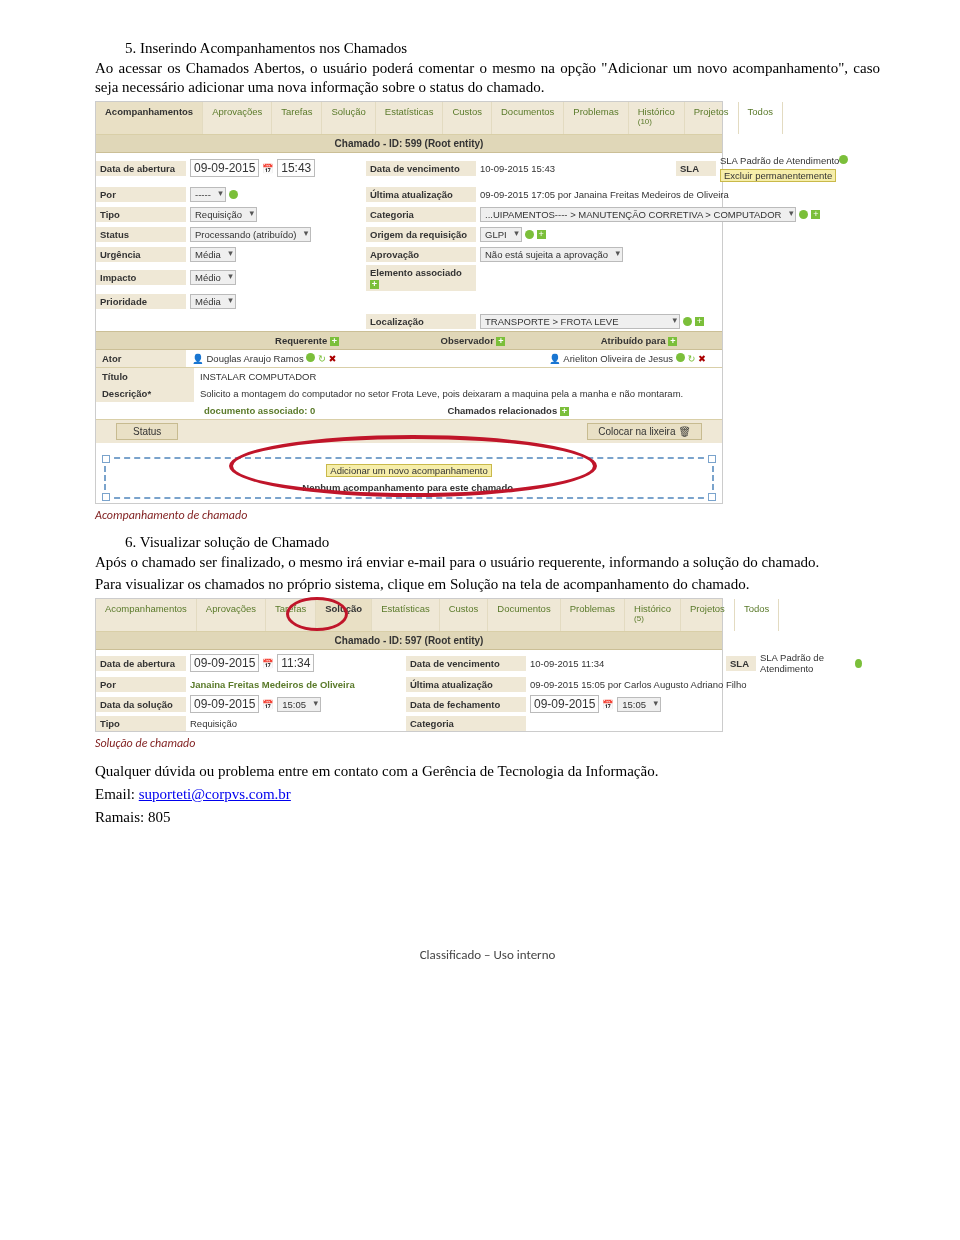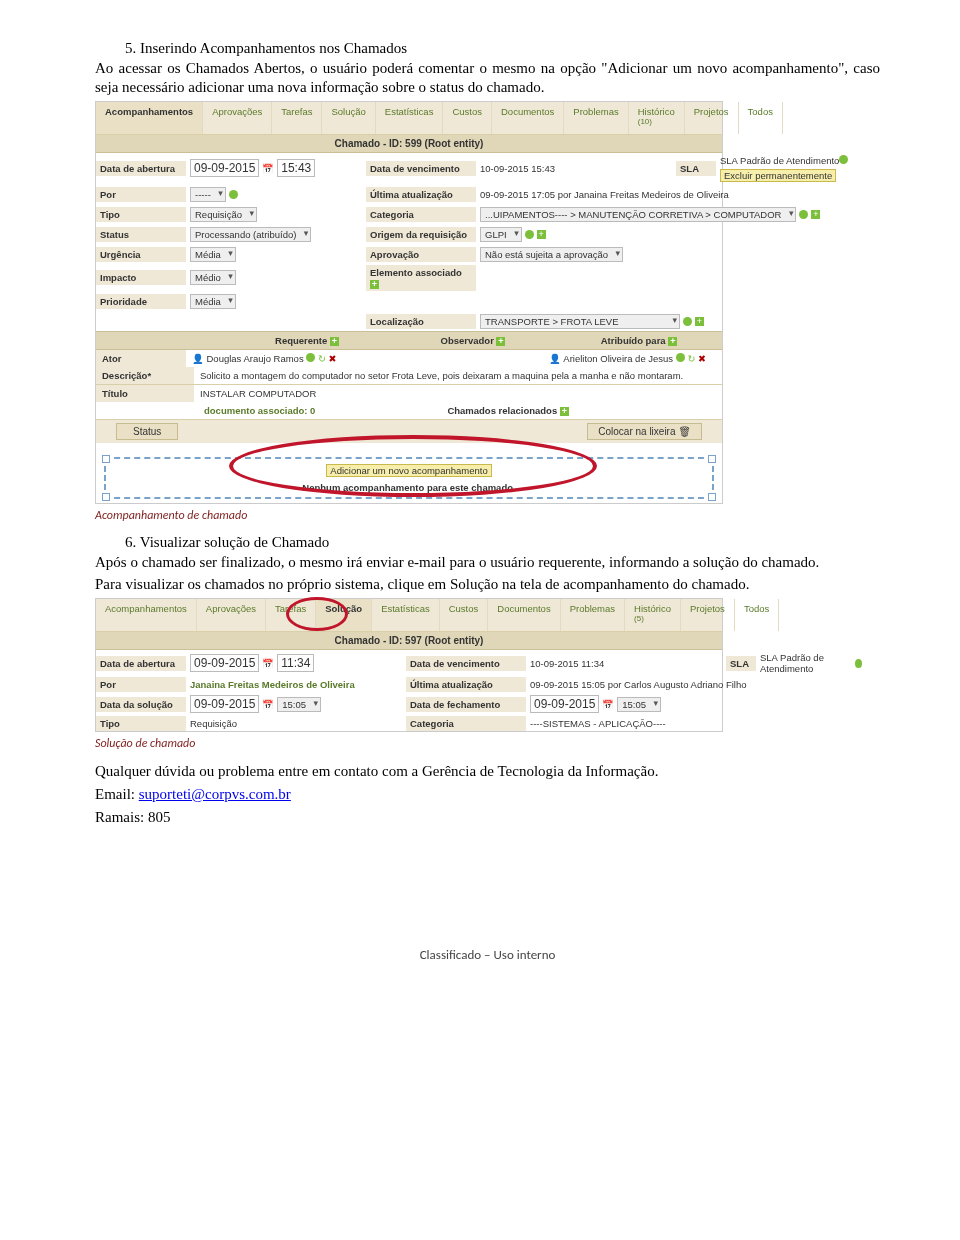--- a/index.html
+++ b/index.html
@@ -264,27 +264,27 @@
     <div><span>Observador</span> <span class="plus">+</span></div>
     <div><span>Atribuído para</span> <span class="plus">+</span></div>
   </div>
   <div class="actors-body">
     <div class="lbl">Ator</div>
     <div><span>👤</span> <span>Douglas Araujo Ramos</span> <span class="dot"></span> <span style="color:#7bbf3a;">↻</span> <span style="color:#a00;">✖</span></div>
     <div></div>
     <div><span>👤</span> <span>Arieliton Oliveira de Jesus</span> <span class="dot"></span> <span style="color:#7bbf3a;">↻</span> <span style="color:#a00;">✖</span></div>
   </div>
 
+  <div class="row" style="border-top:1px solid #d9cfa8;">
+    <div class="cell lbl" style="width:86px;">Título</div>
+    <div class="cell" style="flex:1;">INSTALAR COMPUTADOR</div>
+  </div>
   <div class="row">
     <div class="cell lbl" style="width:86px;">Descrição*</div>
     <div class="cell" style="flex:1;">Solicito a montagem do computador no setor Frota Leve, pois deixaram a maquina pela a manha e não montaram.</div>
-  </div>
-  <div class="row" style="border-top:1px solid #d9cfa8;">
-    <div class="cell lbl" style="width:86px;">Título</div>
-    <div class="cell" style="flex:1;">INSTALAR COMPUTADOR</div>
   </div>
   <div class="row" style="background:#fff;">
     <div class="cell" style="width:90px;"></div>
     <div class="cell grn">documento associado: 0</div>
     <div class="cell" style="margin-left:120px;font-weight:bold;text-align:center;"><span>Chamados relacionados</span> <span class="plus">+</span></div>
   </div>
   <div class="row" style="background:#efe8d6;justify-content:space-between;padding:3px 20px;border-top:1px solid #d9cfa8;">
     <span class="btn">Status</span>
     <span class="btn2"><span>Colocar na lixeira</span> <span>🗑</span></span>
   </div>
@@ -353,21 +353,20 @@
     <div class="lbl">Data de fechamento</div>
     <div class="val" style="grid-column:4/7;">
         <span class="inp">09-09-2015</span> 
         <span>📅</span> 
         <span class="sel">15:05</span>
       </div>
 
     <div class="lbl">Tipo</div>
     <div class="val">Requisição</div>
     <div class="lbl">Categoria</div>
-    <div class="val" style="grid-column:4/7;">----SISTEMAS - APLICAÇÃO----</div>
   </div>
 </div>
 
 <div class="caption">Solução de chamado</div>
 
 <p class="body">Qualquer dúvida ou problema entre em contato com a Gerência de Tecnologia da Informação.</p>
 <p class="body"><span>Email: </span><a class="link">suporteti@corpvs.com.br</a></p>
 <p class="body">Ramais: 805</p>
 
 <div class="footer-class">Classificado – Uso interno</div>

